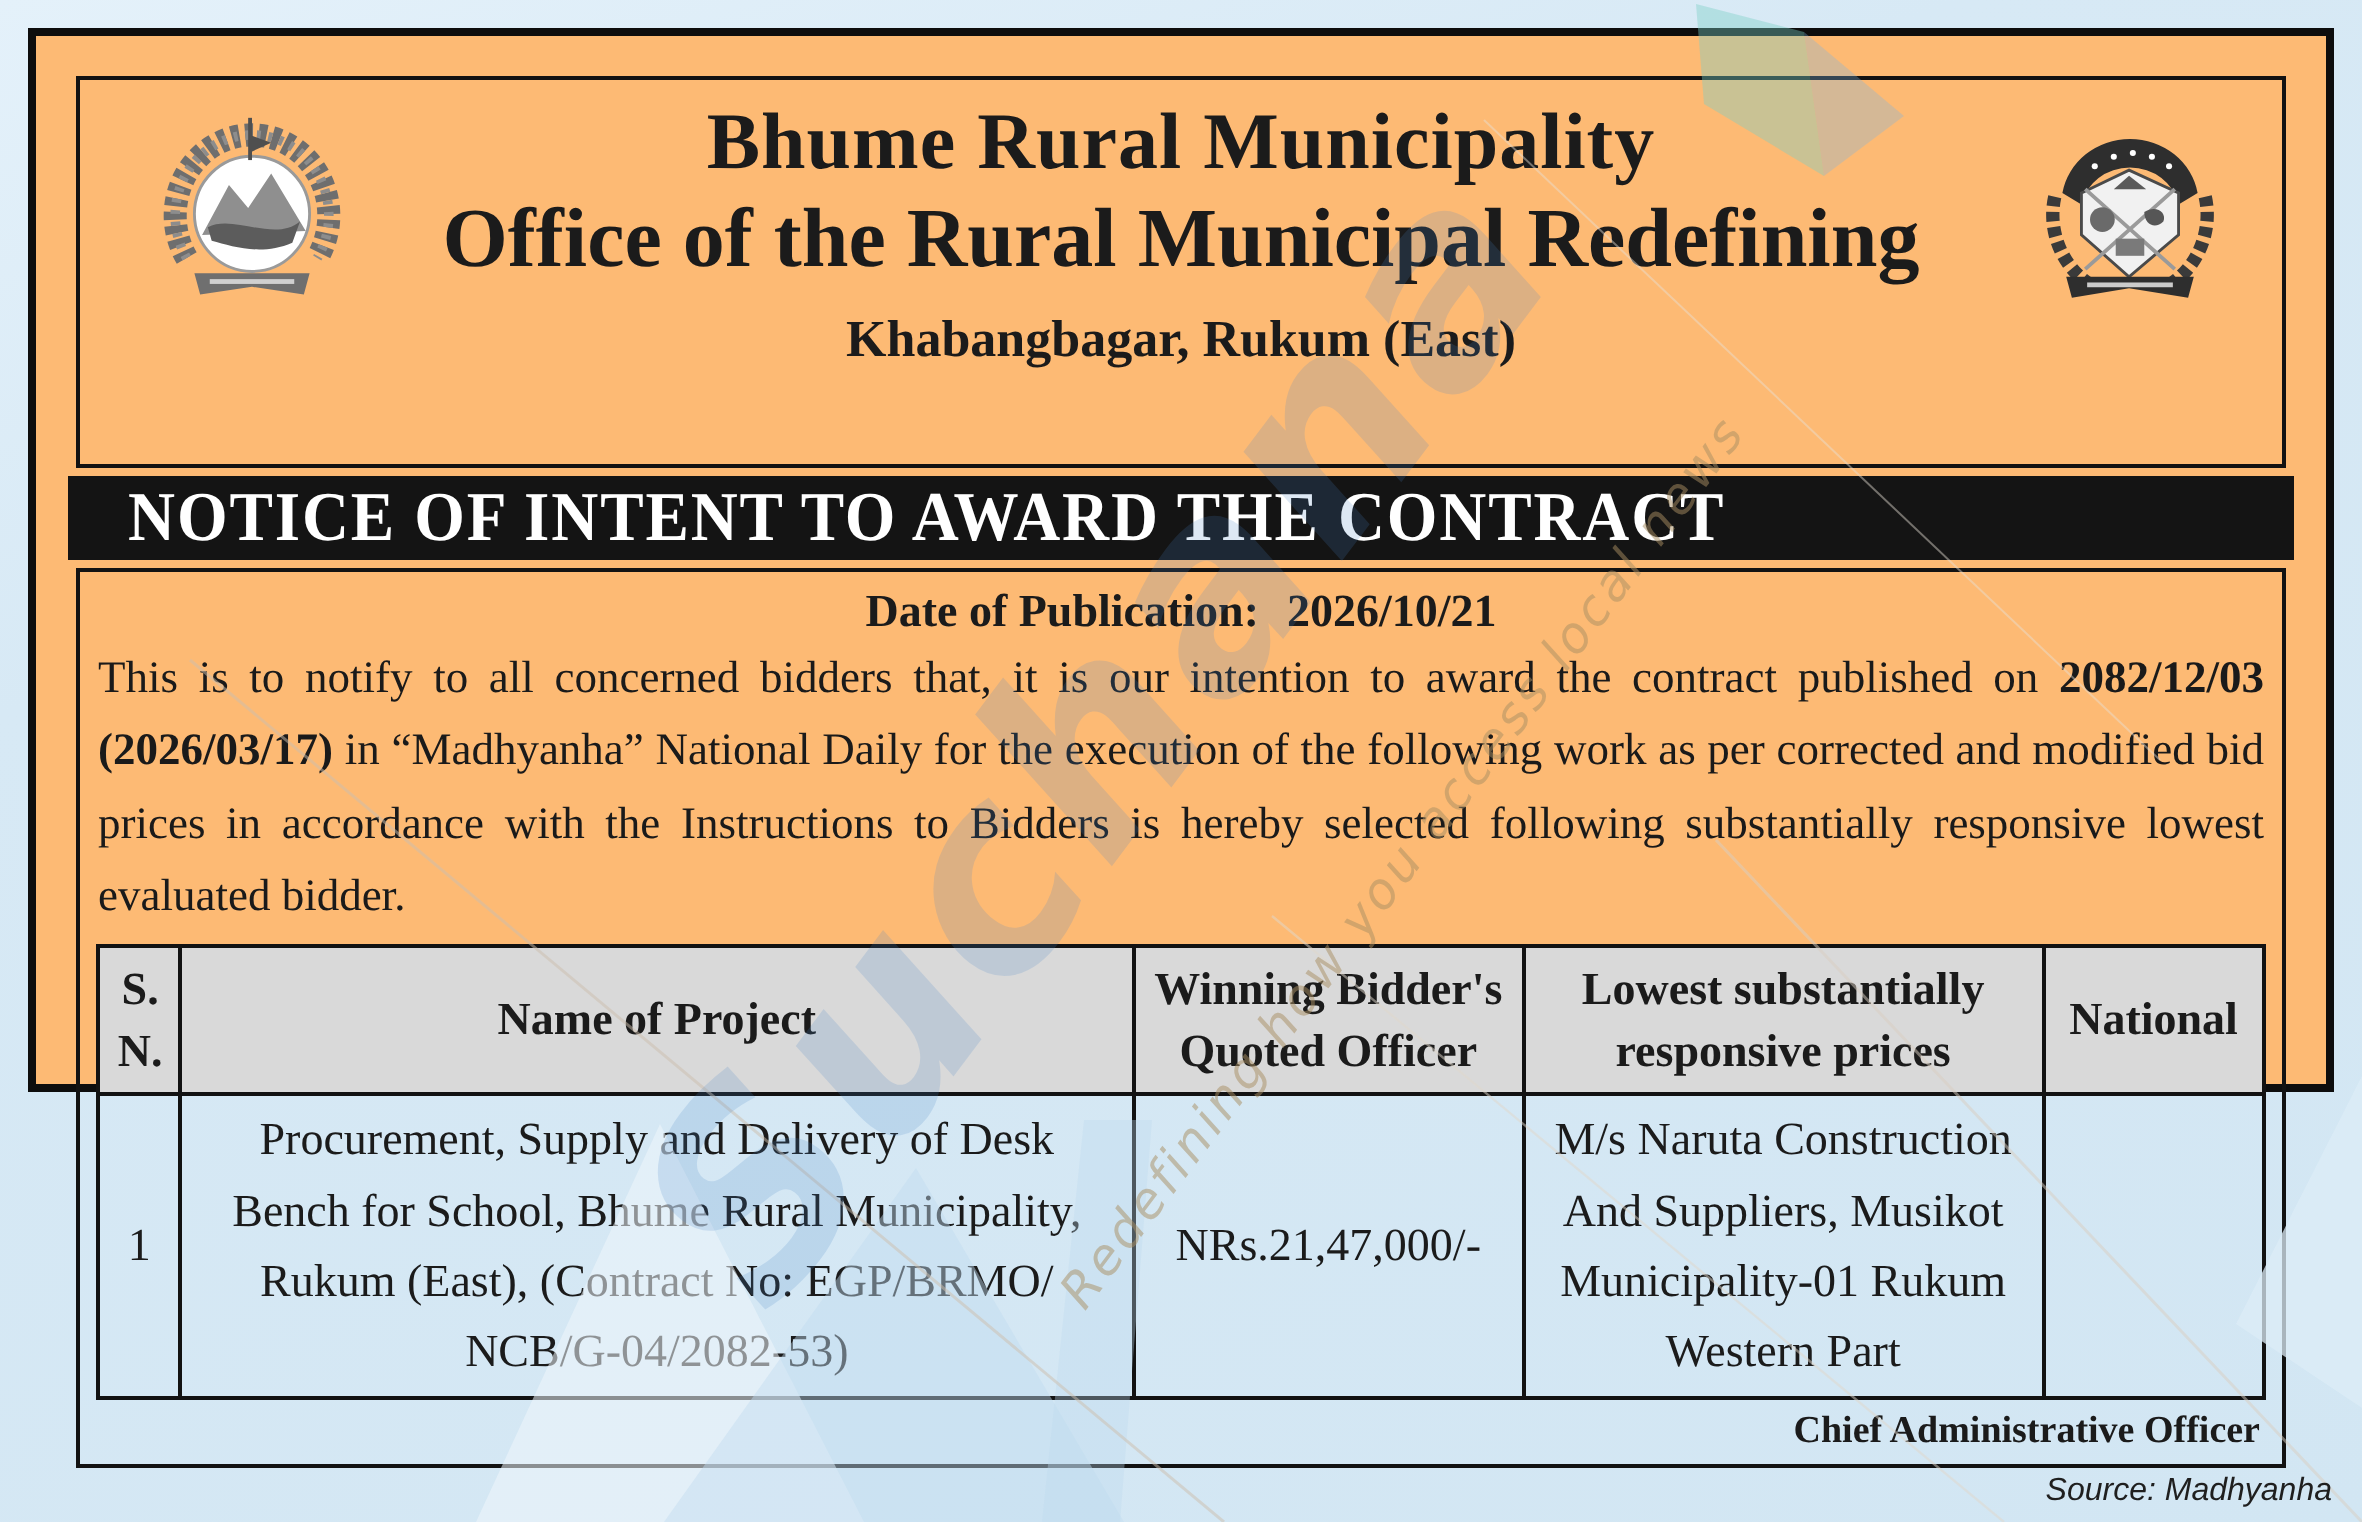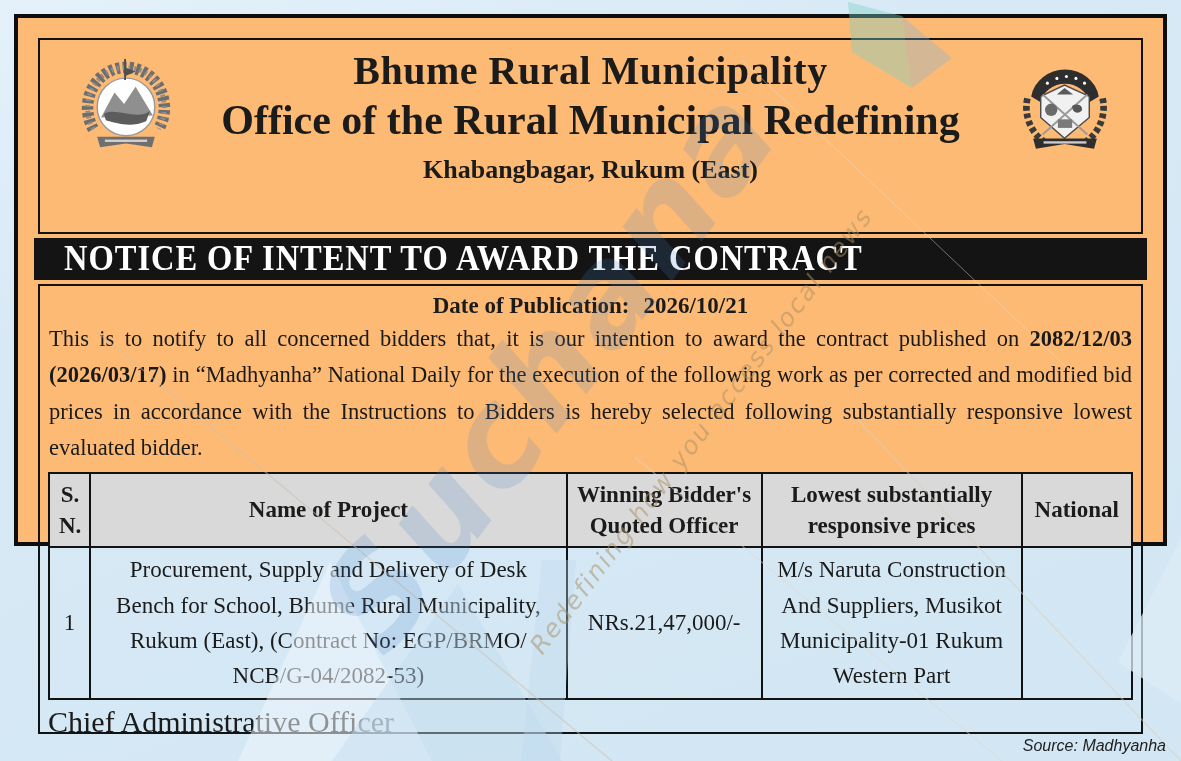--- a/index.html
+++ b/index.html
@@ -104,21 +104,22 @@
     padding: 3px 6px;
   }
   .award-table th.th-sn { text-align: center; padding-left: 7px; }
   .award-table td {
     font-size: 23px;
     line-height: 1.53;
     height: 142px;
     padding: 4px 8px;
   }
   .cao-line {
-    font-size: 30px; font-weight: normal;
+    text-align: right;
+    font-size: 19px; font-weight: bold;
     margin-top: 5px;
     padding-right: 3px;
   }
   
   .source-note {
     position: absolute;
     right: 15px; top: 737px;
     font-family: "Liberation Sans", sans-serif;
     font-style: italic;
     font-size: 16px;

